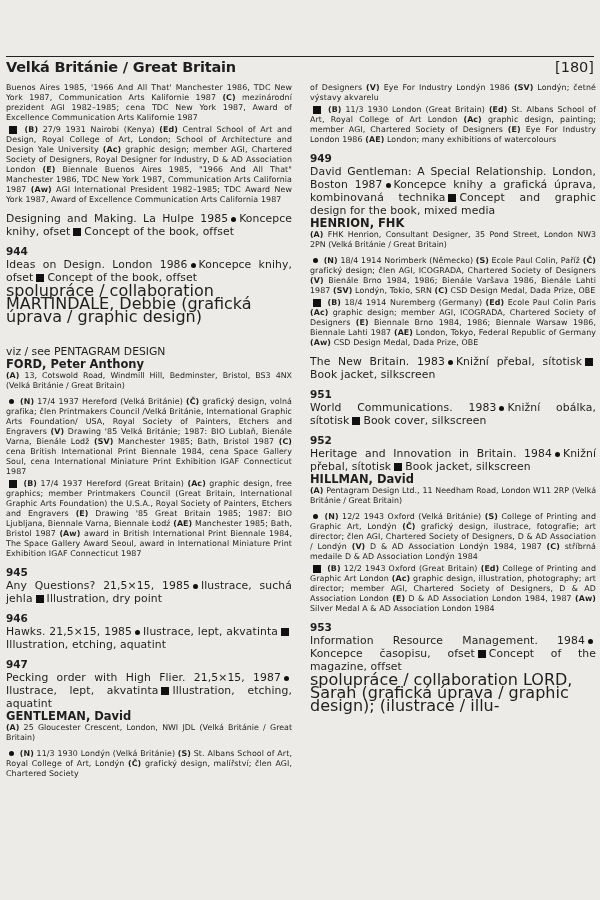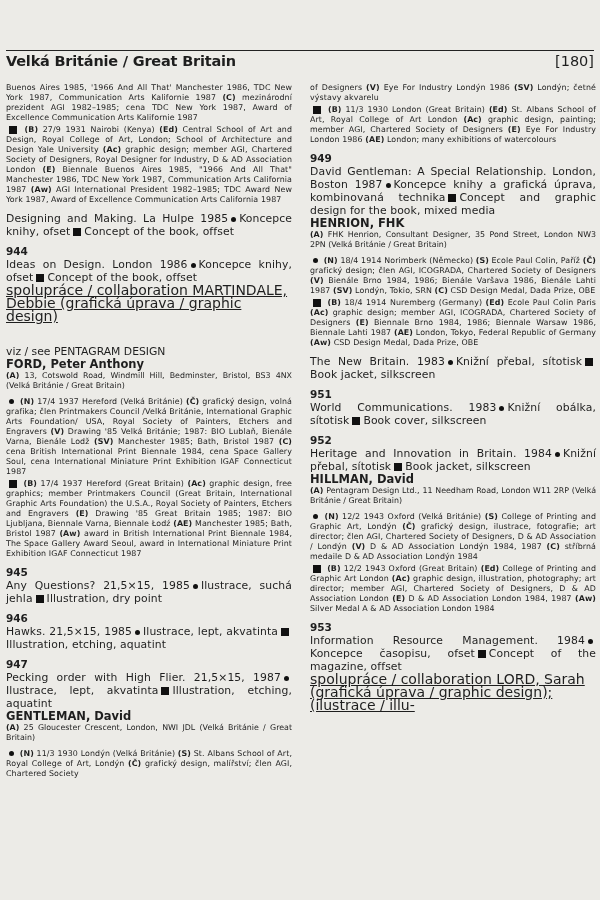--- a/index.html
+++ b/index.html
@@ -4,41 +4,41 @@
 <style>
   html, body { margin: 0; padding: 0; }
   body {
     width: 600px; height: 900px; overflow: hidden;
     background: #ecebe7;
     color: #1e1e1e;
     font-family: "DejaVu Sans", sans-serif;
     position: relative;
   }
   .header {
-    position: absolute; left: 6px; right: 6px; top: 50px;
+    position: absolute; left: 6px; right: 6px; top: 56px;
     border-top: 1.5px solid #222;
     display: flex; justify-content: space-between; align-items: flex-start;
     padding-top: 2px;
   }
   .header-title { font-size: 14.5px; font-weight: bold; letter-spacing: -0.2px; }
   .header-page { font-size: 14.5px; font-weight: normal; }
   .col {
     position: absolute; top: 83px; width: 286px;
   }
   .col-left { left: 6px; }
   .col-right { left: 310px; }
   .bio {
     font-size: 7.9px; line-height: 10px; text-align: justify;
     margin: 0 0 2px 0; letter-spacing: 0.1px;
   }
   .bio b { font-weight: bold; }
   .work { margin-top: 7px; }
   .work-num { font-size: 10.5px; font-weight: bold; line-height: 13px; }
   .work-text { font-size: 10.8px; line-height: 13px; text-align: justify; letter-spacing: 0.1px; }
-  .note { font-size: 14px; line-height: 13px; text-decoration: underline; }
+  .note { font-size: 16px; line-height: 13px; }
   .see { font-size: 10.8px; line-height: 13px; margin-top: 22px; }
   .artist { }
   .artist-name { font-size: 11.5px; font-weight: bold; line-height: 13px; }
   .addr { font-size: 7.9px; line-height: 10px; text-align: justify; margin-bottom: 6px; }
   .sq { display: inline-block; width: 8px; height: 8px; background: #111; vertical-align: middle; margin: 0 3px; }
   .dot { display: inline-block; width: 5px; height: 5px; border-radius: 50%; background: #111; vertical-align: middle; margin: 0 3px; }
 </style>
 </head>
 <body>
 

